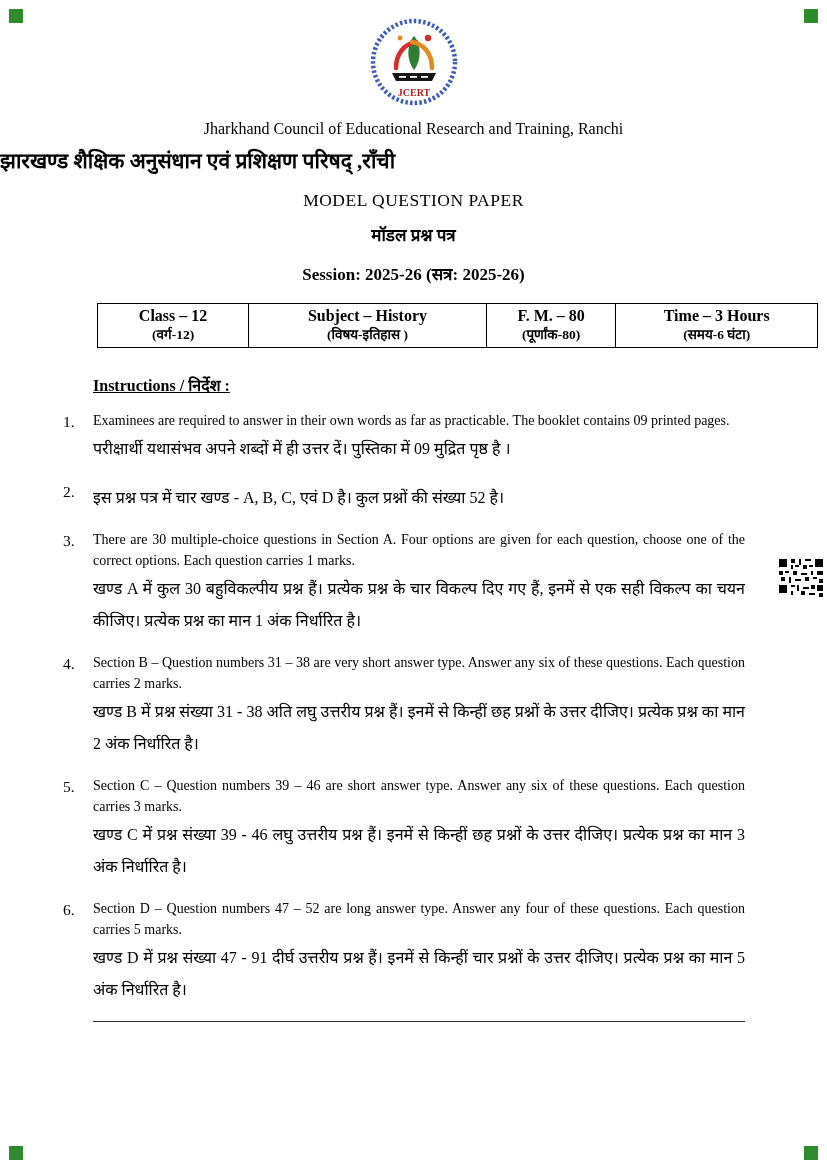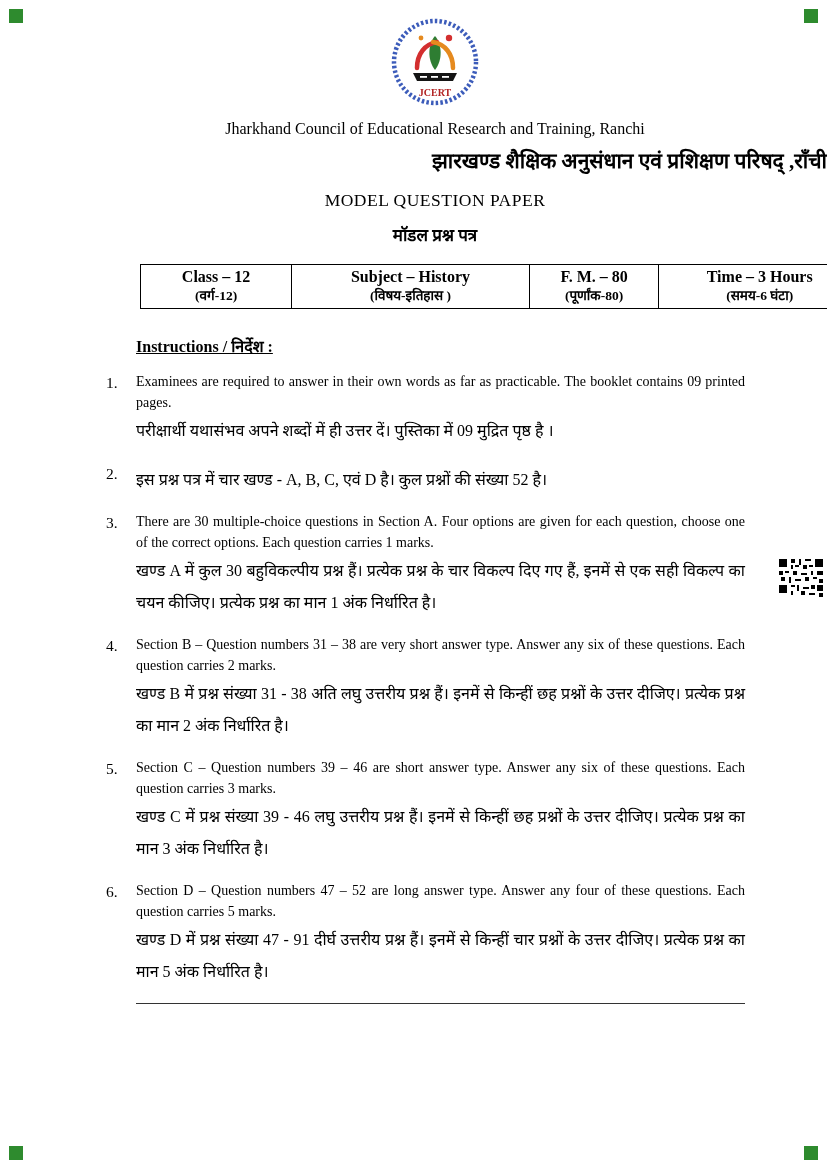--- a/index.html
+++ b/index.html
@@ -6,21 +6,20 @@
   html, body { background: #ffffff; }
   body { font-family: "Liberation Serif", serif; color: #000; }
 
   .page {
     position: relative;
     width: 827px;
     height: 1169px;
     margin: 0 auto;
     background: #fff;
     overflow: hidden;
-    padding-left: 43px;
   }
 
   
   .corner {
     position: absolute;
     width: 14px;
     height: 14px;
     background: #2e8b2e;
   }
   .corner.tl { top: 9px;  left: 9px;  }
@@ -33,21 +32,21 @@
     margin: 14px auto 2px auto;
     text-align: center;
   }
 
   .org-en {
     text-align: center;
     font-size: 16px;
     margin-top: 6px;
   }
   .org-hi {
-    text-align: right;
+    text-align: left;
     font-size: 21px;
     font-weight: bold;
     margin-top: 8px;
     font-family: "Liberation Serif", "DejaVu Sans", serif;
   }
   .title-en {
     text-align: center;
     font-size: 17.5px;
     margin-top: 16px;
     letter-spacing: 0.5px;
@@ -164,20 +163,21 @@
       <rect x="44" y="62" width="7" height="1.8" fill="#ffffff"></rect>
       <rect x="55" y="62" width="7" height="1.8" fill="#ffffff"></rect>
       <text x="48" y="82" text-anchor="middle" font-size="10" font-weight="bold" font-family="Liberation Serif, serif" fill="#b22222">JCERT</text>
     </svg>
   </div>
 
   <div class="org-en">Jharkhand Council of Educational Research and Training, Ranchi</div>
   <div class="org-hi">झारखण्ड शैक्षिक अनुसंधान एवं प्रशिक्षण परिषद् ,राँची</div>
   <div class="title-en">MODEL QUESTION PAPER</div>
   <div class="title-hi">मॉडल प्रश्न पत्र</div>
+  <div class="session-line">Session: 2025-26 (सत्र: 2025-26)</div>
 
   <table class="info-table">
     <tbody>
         <tr>
       <td class="c0">
         <div class="cell-en">Class – 12</div>
         <div class="cell-hi">(वर्ग-12)</div>
       </td>
       <td class="c1">
         <div class="cell-en">Subject – History</div>

